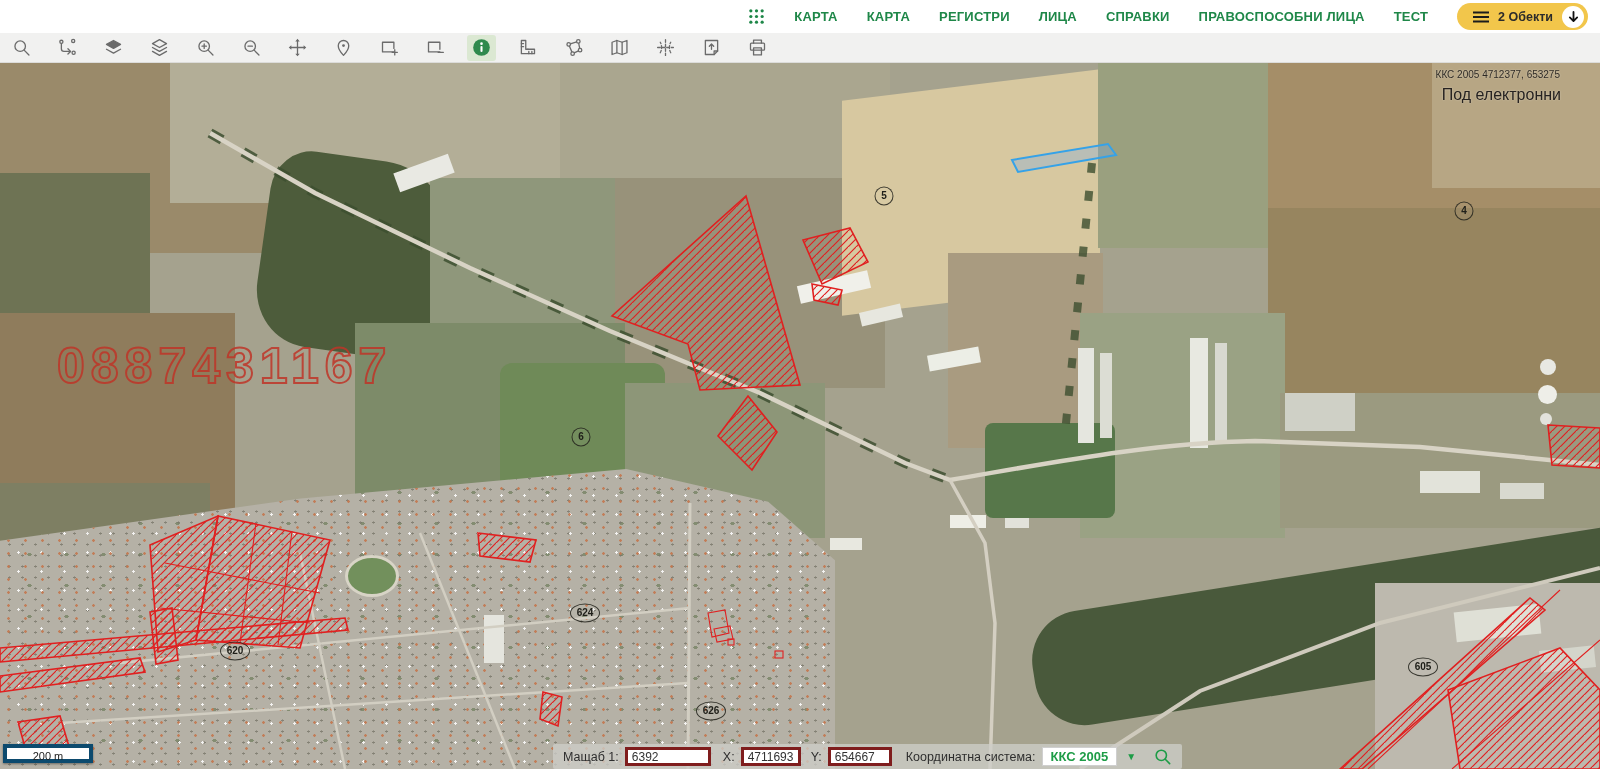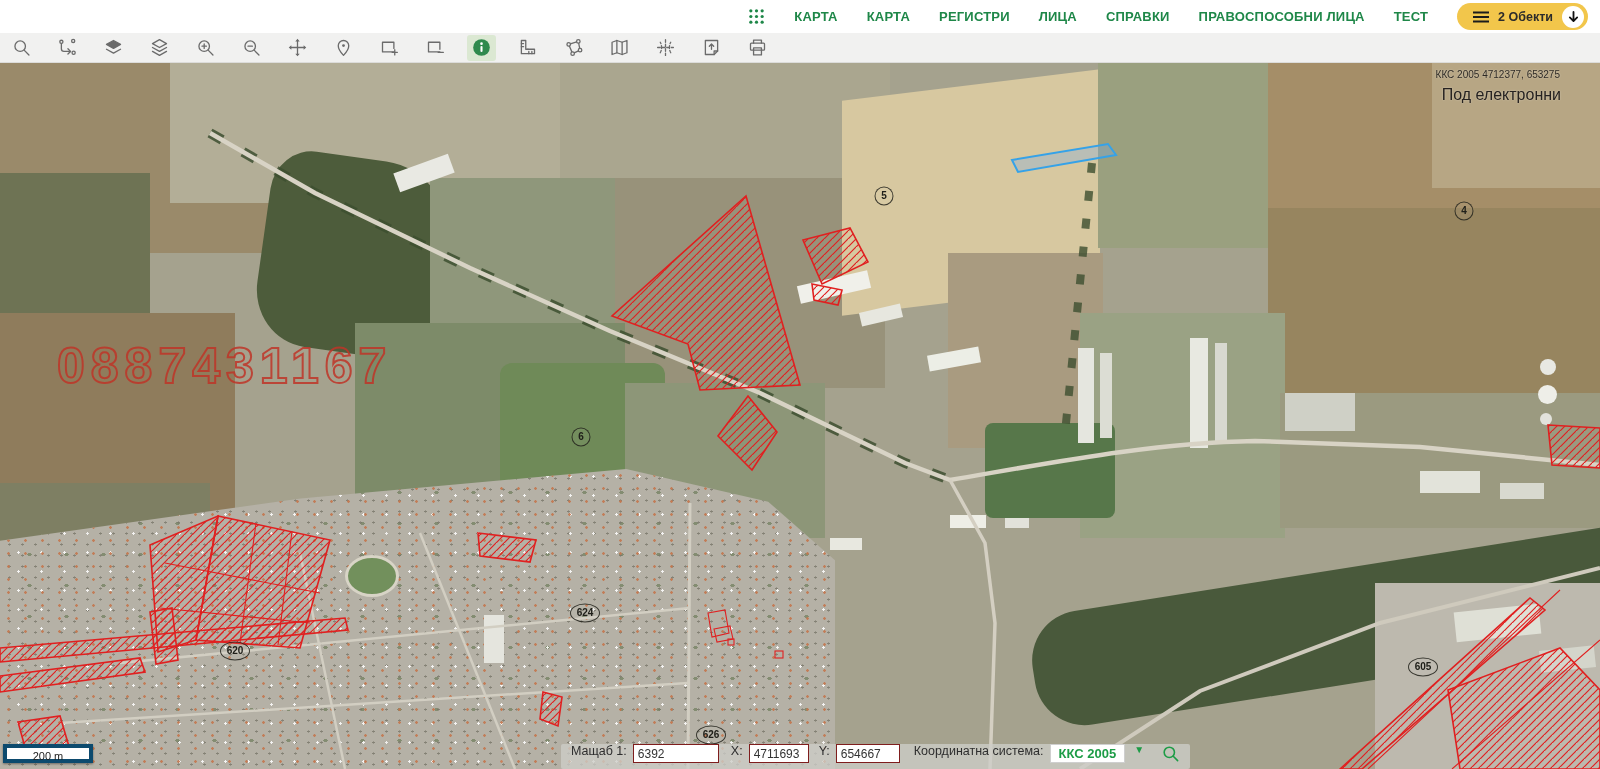--- a/index.html
+++ b/index.html
@@ -53,24 +53,24 @@
   .map-readout { position:absolute; right:40px; top:6px; z-index:12; font-size:10px; color:#2e2a24;
     text-shadow:0 0 2px rgba(255,255,255,.45); }
   .map-place { position:absolute; right:39px; top:23px; z-index:12; font-size:16px; color:#262220;
     text-shadow:0 0 2px rgba(255,255,255,.4); }
   .scalebar { position:absolute; left:3px; top:681px; width:90px; height:19px; background:#fff;
     border:4px solid #0c4a6e; box-shadow:0 1px 2px rgba(0,0,0,.4); z-index:14;
     font-size:11px; color:#222; text-align:center; line-height:17px; }
 
   
   .statusbar { position:absolute; left:553px; top:681px; height:25px; z-index:15;
-    display:flex; align-items:flex-start; gap:6px; padding:0 10px;
-    background:rgba(205,205,200,.78); border-radius:2px; font-size:12.5px; color:#2e2e2e;margin-left:8px; }
+    display:flex; align-items:center; gap:6px; padding:0 10px;
+    background:rgba(205,205,200,.78); border-radius:2px; font-size:12.5px; color:#2e2e2e; }
   .statusbar label { white-space:nowrap; }
-  .statusbar input { height:19px; border:1px solid #7f1d1d; background:#fff; font-size:12px;
+  .statusbar input { height:19px; border:3px solid #7f1d1d; background:#fff; font-size:12px;
     color:#333; padding:0 4px; font-family:"Liberation Sans", sans-serif; }
   .in-scale { width:86px; } .in-x { width:60px; } .in-y { width:64px; }
   .crs-box { height:19px; background:#fff; border:1px solid #cfcfcf; padding:0 8px;
     font-size:13px; font-weight:bold; color:#1d9c46; line-height:17px; cursor:pointer; }
   .crs-caret { color:#1d9c46; font-size:10px; cursor:pointer; padding:0 3px; }
   .sb-search { margin-left:8px; cursor:pointer; display:flex; }
 </style>
 </head>
 <body>
 
@@ -328,21 +328,21 @@
 
     <text x="57" y="320" font-family="Liberation Sans, sans-serif" font-size="50" font-weight="bold" letter-spacing="6" fill="none" stroke="#bf3528" stroke-width="2" opacity=".85">0887431167</text>
   </svg>
 
   <div>
       <span class="map-label" style="left: 884px; top: 133px;">5</span>
       <span class="map-label" style="left: 1464px; top: 148px;">4</span>
       <span class="map-label" style="left: 581px; top: 374px;">6</span>
       <span class="map-label" style="left: 585px; top: 550px; border-radius: 50%; min-width: 30px;">624</span>
       <span class="map-label" style="left: 235px; top: 588px; border-radius: 50%; min-width: 30px;">620</span>
-      <span class="map-label" style="left: 711px; top: 672px; border-radius: 50%; min-width: 30px;">626</span>
+      <span class="map-label" style="left: 711px; top: 648px; border-radius: 50%; min-width: 30px;">626</span>
       <span class="map-label" style="left: 1423px; top: 604px; border-radius: 50%; min-width: 30px;">605</span>
     </div>
 
   <div class="map-readout">ККС 2005 4712377, 653275</div>
   <div class="map-place">Под електронни</div>
   <div class="scalebar">200 m</div>
 
   <div class="statusbar">
     <label>Мащаб 1:</label>
     <input class="in-scale" value="6392" style="">

